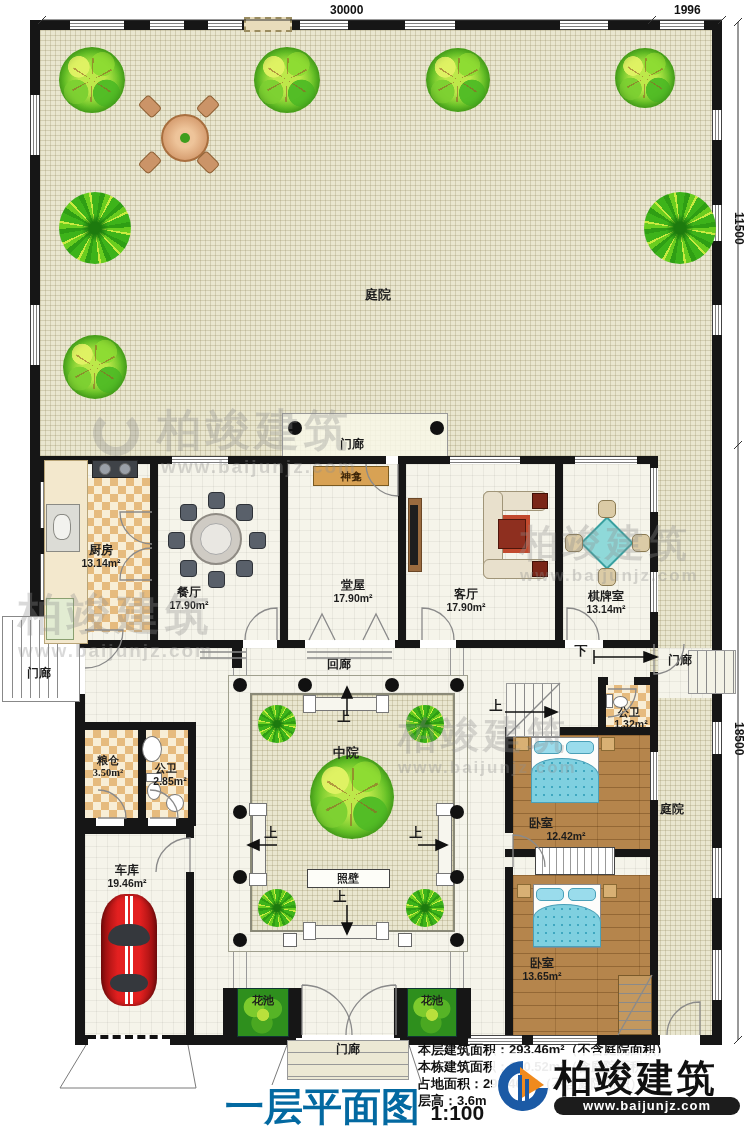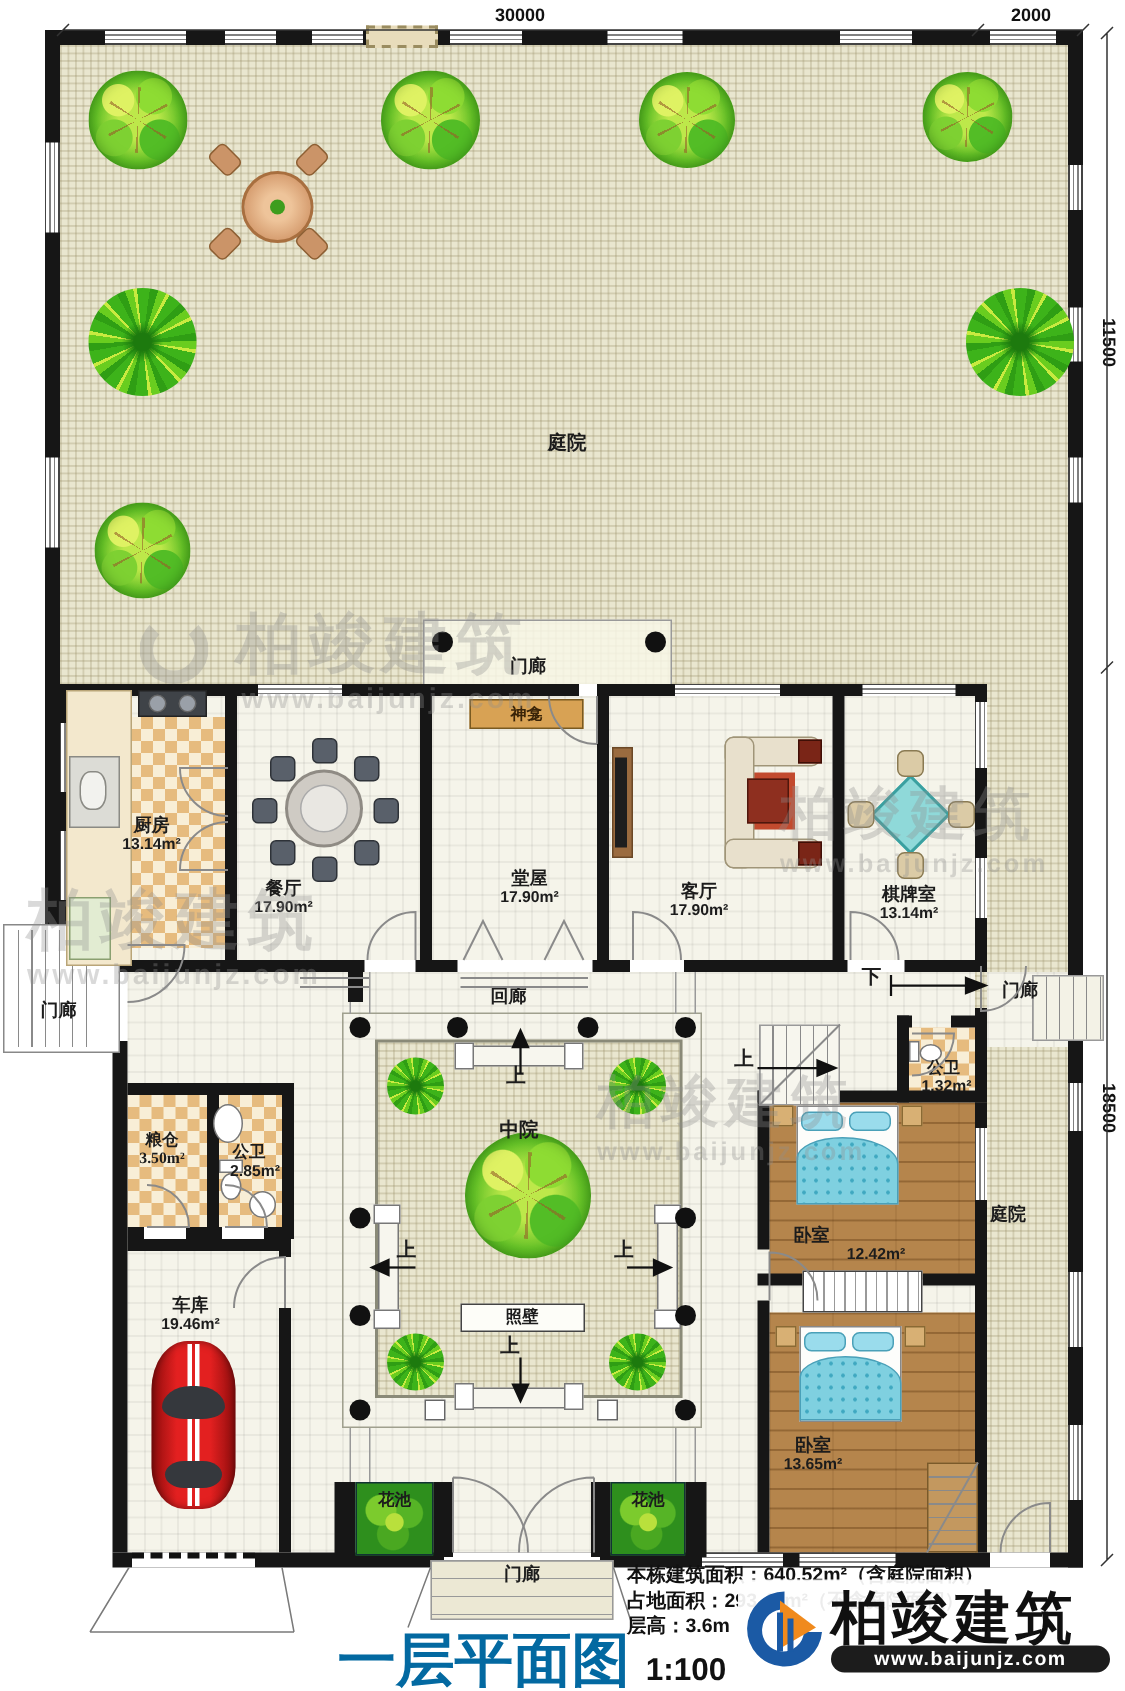--- a/index.html
+++ b/index.html
@@ -366,31 +366,31 @@
   <div class="lbl s13" style="left:416px;top:826px;">上</div>
   <div class="lbl s13" style="left:340px;top:890px;">上</div>
   <div class="lbl s13" style="left:496px;top:699px;">上</div>
   <div class="lbl s11" style="left:108px;top:755px;">粮仓</div>
   <div class="lbl s10" style="left:108px;top:768px;font-family:Liberation Serif, serif;">3.50m²</div>
   <div class="lbl s11" style="left:166px;top:763px;">公卫</div>
   <div class="lbl s10" style="left:170px;top:776px;">2.85m²</div>
   <div class="lbl" style="left:127px;top:864px;">车库</div>
   <div class="lbl s10" style="left:127px;top:878px;">19.46m²</div>
   <div class="lbl" style="left:541px;top:817px;">卧室</div>
-  <div class="lbl s10" style="left:546px;top:831px;margin-left:38px;">12.42m²</div>
+  <div class="lbl s10" style="left:528px;top:831px;margin-left:38px;">12.42m²</div>
   <div class="lbl" style="left:672px;top:803px;">庭院</div>
   <div class="lbl s11" style="left:348px;top:873px;z-index:7;">照壁</div>
   <div class="lbl" style="left:542px;top:957px;">卧室</div>
   <div class="lbl s10" style="left:542px;top:971px;">13.65m²</div>
   <div class="lbl s11" style="left:263px;top:995px;z-index:6;">花池</div>
   <div class="lbl s11" style="left:432px;top:995px;z-index:6;">花池</div>
   <div class="lbl" style="left:348px;top:1043px;z-index:6;">门廊</div>
 
   <div class="dimtxt" style="left:330px;top:3px;">30000</div>
-  <div class="dimtxt" style="left:674px;top:3px;">2000</div>
+  <div class="dimtxt" style="left:674px;top:3px;">1996</div>
   <div class="dimtxt" style="left:746px;top:212px;transform:rotate(90deg);transform-origin:0 0;">11500</div>
   <div class="dimtxt" style="left:746px;top:722px;transform:rotate(90deg);transform-origin:0 0;">18500</div>
 
   <div class="wm" style="left:95px;top:408px;">
     <span class="abs" style="left:-2px;top:2px;width:46px;height:46px;border:9px solid #8f8f8f;border-top-color:transparent;border-radius:50%;"></span>
     <div class="big" style="margin-left:62px;">柏竣建筑</div>
     <div class="url" style="margin-left:66px;">www.baijunjz.com</div>
   </div>
   <div class="wm" style="left:18px;top:592px;">
     <div class="big">柏竣建筑</div>
@@ -405,20 +405,21 @@
     <div class="url" style="font-size:17px;">www.baijunjz.com</div>
   </div>
 
   <div class="abs" style="left:225px;top:1080px;z-index:50;">
     <span style="font-size:39px;font-weight:bold;color:#0369a1;">一层平面图</span>
     <span style="font-size:21px;font-weight:bold;color:#111;margin-left:6px;">1:100</span>
     <div style="width:200px;height:2px;background:#111;margin-top:4px;"></div>
     
   </div>
   <div class="abs" style="left:418px;top:1041px;font-size:13px;font-weight:bold;color:#111;line-height:17px;z-index:45;white-space:nowrap;">
+    <div>本层建筑面积：293.46m²（不含庭院面积）</div>
     <div>本栋建筑面积：640.52m²（含庭院面积）</div>
     <div>占地面积：293.46m²（不含庭院面积）</div>
     <div>层高：3.6m</div>
   </div>
   <div class="abs" style="left:492px;top:1053px;width:256px;height:66px;background:rgba(255,255,255,.92);z-index:50;">
     <svg width="58" height="62" style="position:absolute;left:2px;top:2px;">
       <path d="M29 6 A25 25 0 1 0 54 33 L42 33 A14 14 0 1 1 29 18 Z" fill="#1b5aa5"></path>
       <path d="M26 12 L50 30 L26 44 Z" fill="#f08a1d"></path>
       <rect x="24" y="20" width="4" height="26" fill="#1b5aa5"></rect>
       <rect x="31" y="24" width="4" height="22" fill="#1b5aa5"></rect>

